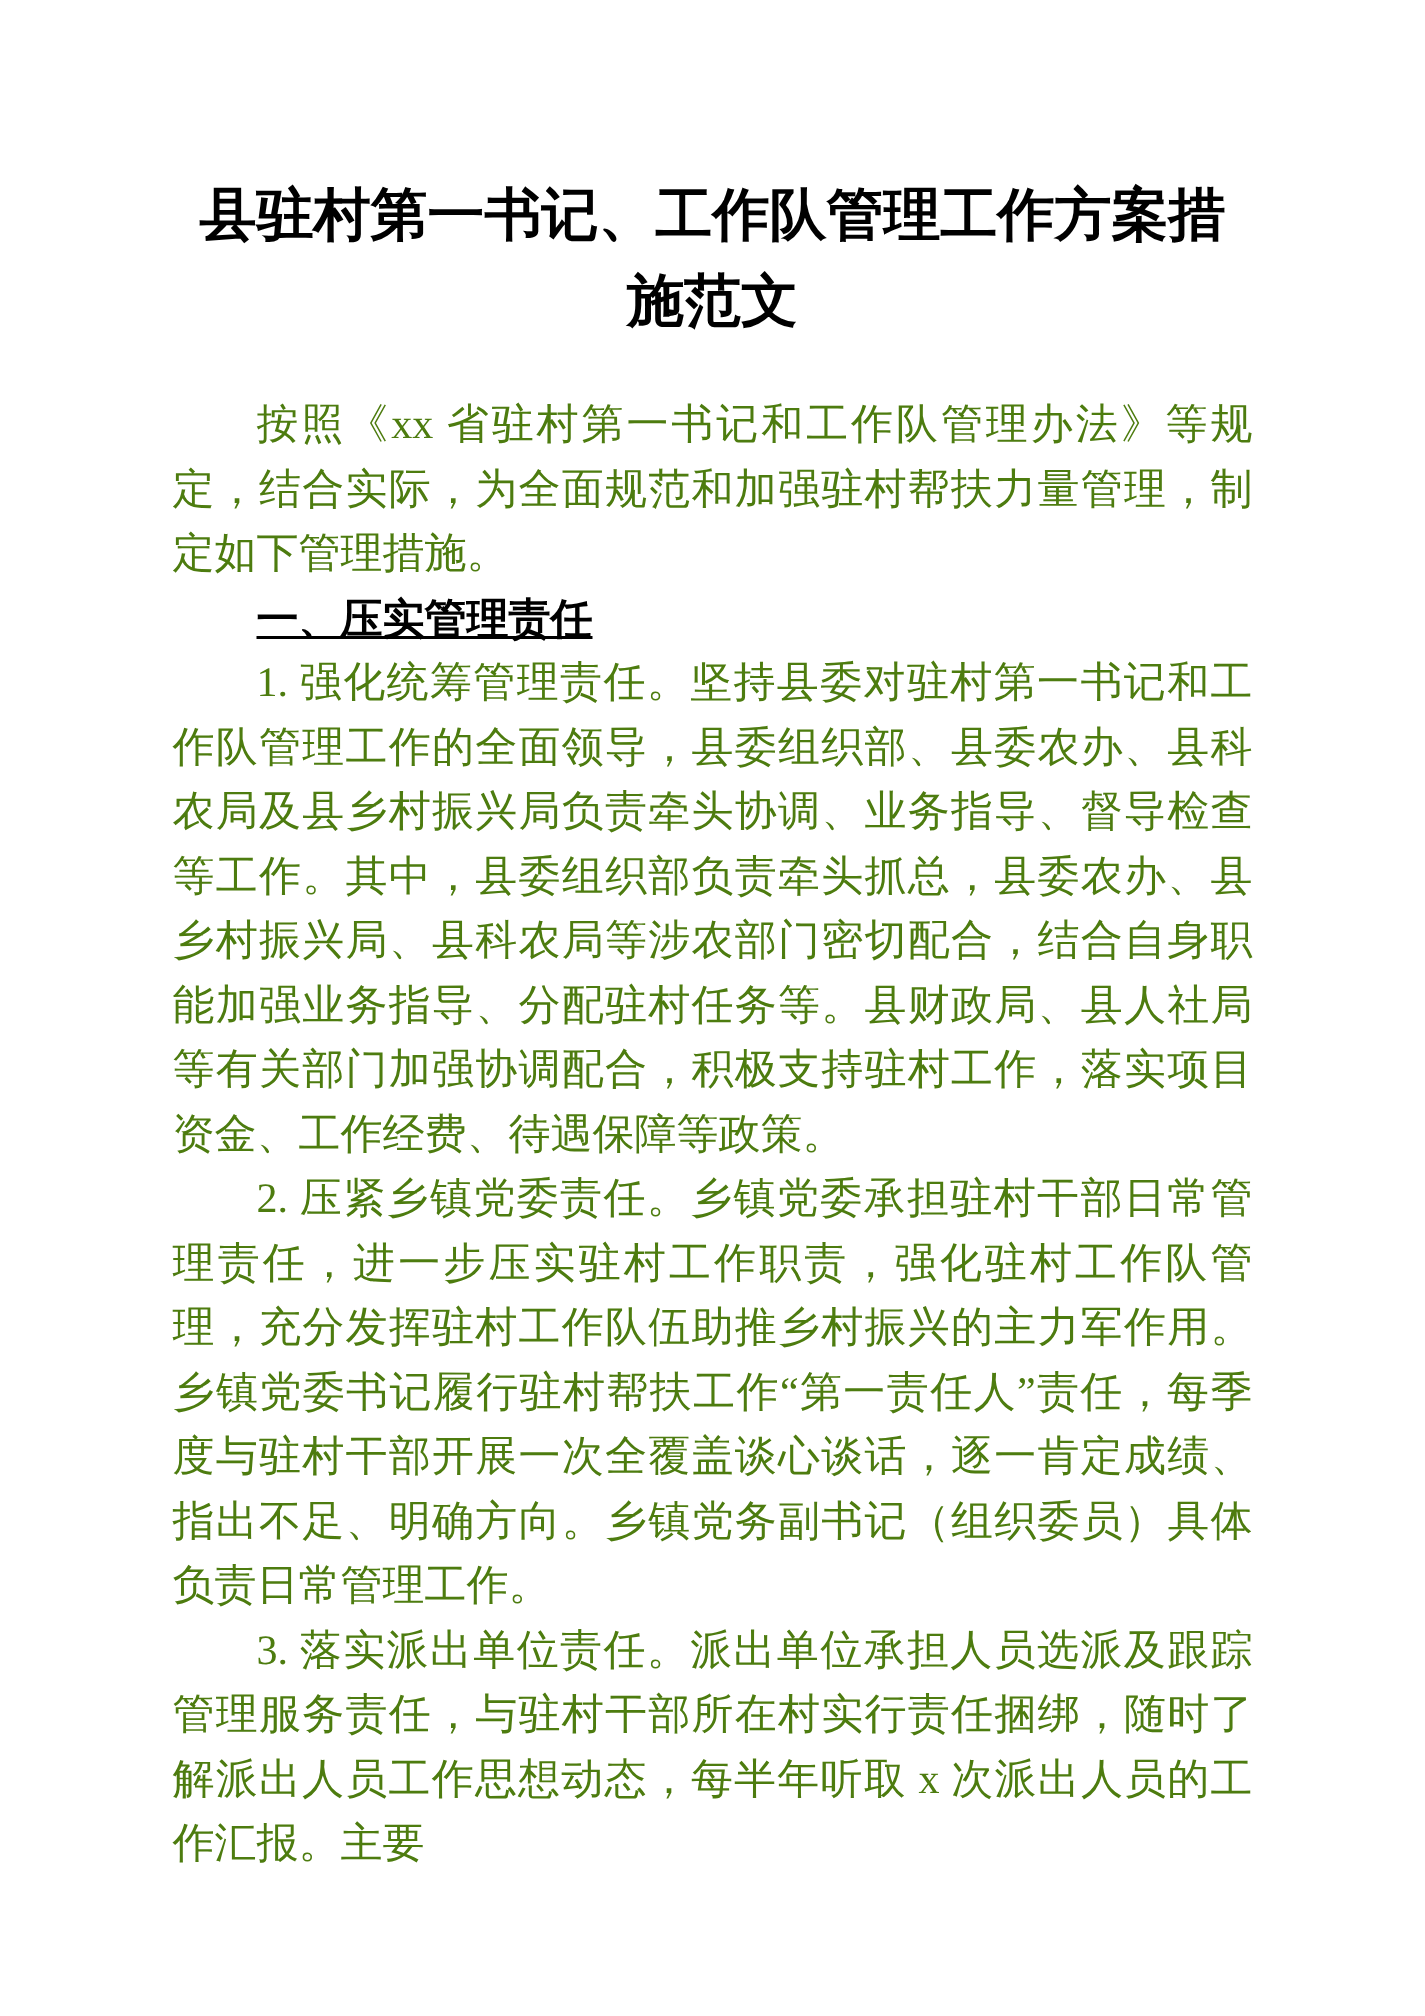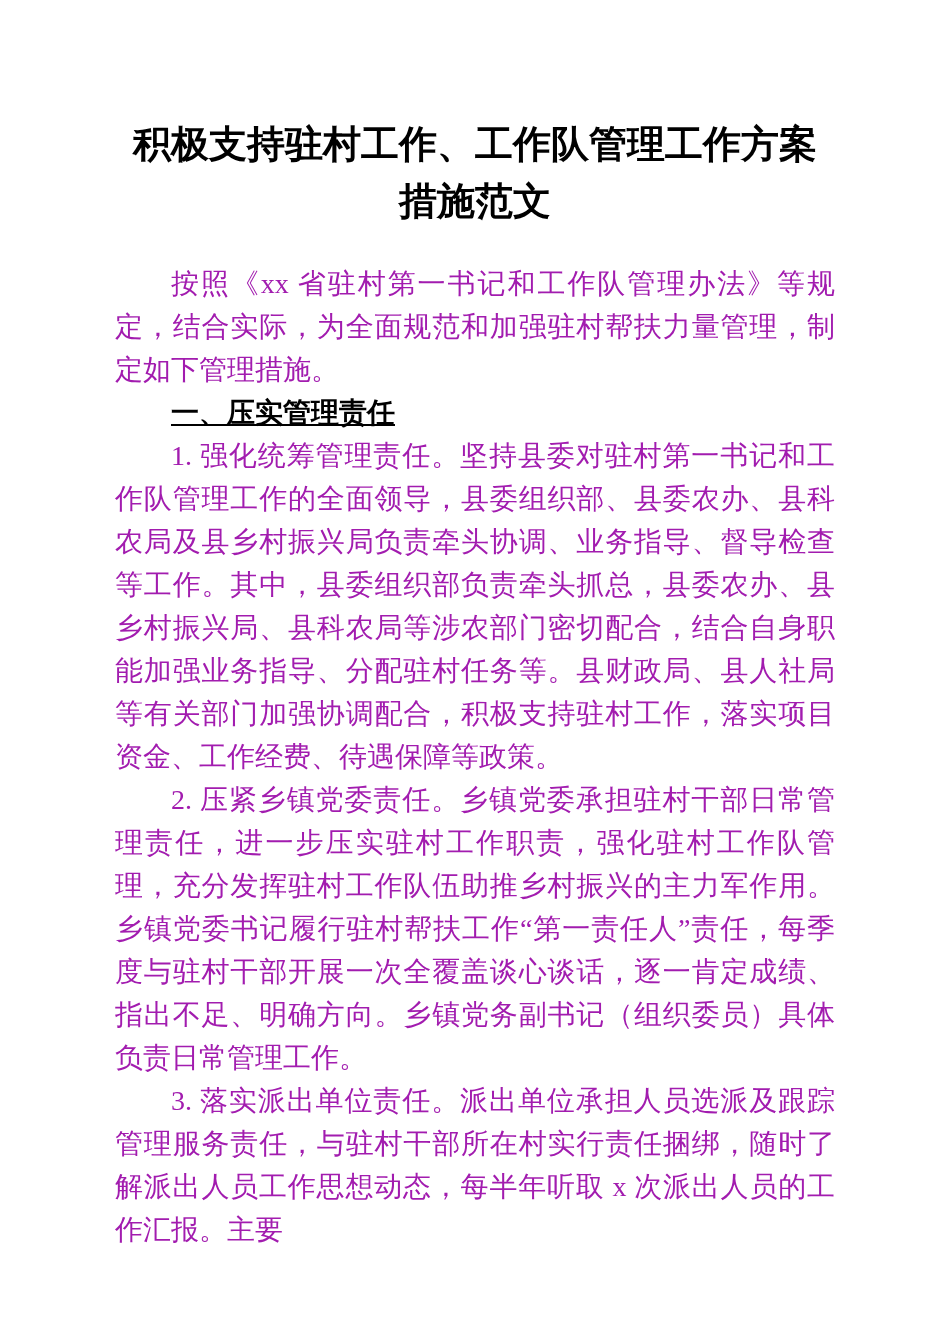--- a/index.html
+++ b/index.html
@@ -28,38 +28,38 @@
   }
   .para {
     font-family: "Liberation Serif", "DejaVu Serif", serif;
     font-size: 28px;
     line-height: 43px;
     text-align: justify;
     text-justify: inter-ideograph;
     text-align-last: left;
     text-indent: 2em;
     margin: 0;
-    color: #a21caf;
+    color: #4d7c0f;
   }
   .section-heading {
     font-family: "Liberation Sans", "DejaVu Sans", sans-serif;
     font-weight: bold;
     font-size: 28px;
     line-height: 43px;
     text-indent: 2em;
     margin: 0;
     color: #000000;
     text-decoration: underline;
   }
 </style>
 </head>
 <body>
 
 <div class="page">
-  <h1 class="doc-title">积极支持驻村工作、工作队管理工作方案措施范文</h1>
+  <h1 class="doc-title">县驻村第一书记、工作队管理工作方案措施范文</h1>
 
   <p class="para">按照《xx 省驻村第一书记和工作队管理办法》等规定，结合实际，为全面规范和加强驻村帮扶力量管理，制定如下管理措施。</p>
 
   <h2 class="section-heading">一、压实管理责任</h2>
 
   <p class="para">1. 强化统筹管理责任。坚持县委对驻村第一书记和工作队管理工作的全面领导，县委组织部、县委农办、县科农局及县乡村振兴局负责牵头协调、业务指导、督导检查等工作。其中，县委组织部负责牵头抓总，县委农办、县乡村振兴局、县科农局等涉农部门密切配合，结合自身职能加强业务指导、分配驻村任务等。县财政局、县人社局等有关部门加强协调配合，积极支持驻村工作，落实项目资金、工作经费、待遇保障等政策。</p>
 
   <p class="para">2. 压紧乡镇党委责任。乡镇党委承担驻村干部日常管理责任，进一步压实驻村工作职责，强化驻村工作队管理，充分发挥驻村工作队伍助推乡村振兴的主力军作用。乡镇党委书记履行驻村帮扶工作“第一责任人”责任，每季度与驻村干部开展一次全覆盖谈心谈话，逐一肯定成绩、指出不足、明确方向。乡镇党务副书记（组织委员）具体负责日常管理工作。</p>
 
   <p class="para">3. 落实派出单位责任。派出单位承担人员选派及跟踪管理服务责任，与驻村干部所在村实行责任捆绑，随时了解派出人员工作思想动态，每半年听取 x 次派出人员的工作汇报。主要</p>

